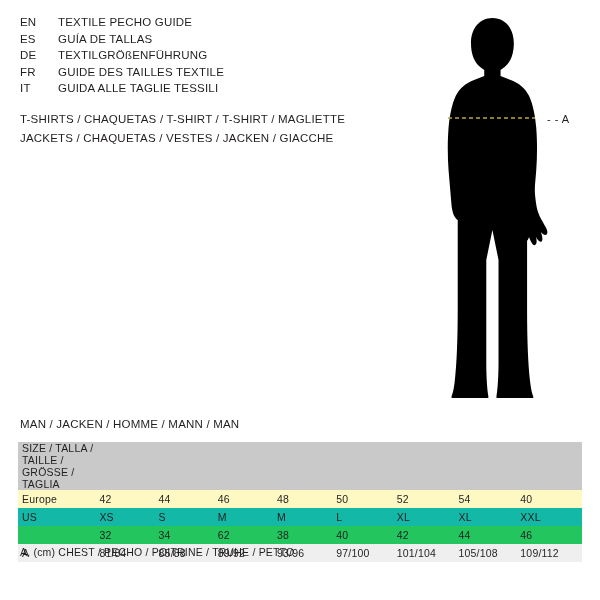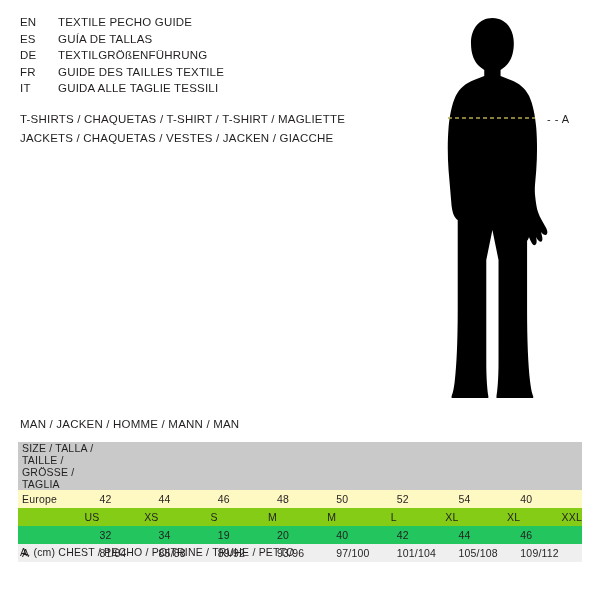--- a/index.html
+++ b/index.html
@@ -97,21 +97,21 @@
     padding: 0;
     height: 18px;
     vertical-align: middle;
   }
   .row-head td {
     background: #c9c9c9;
     font-size: 10.5px;
     height: 17px;
   }
   .row-band-a td { background: #fef9c3; }
-  .row-band-b td { background: #84cc16; text-align: right; }
+  .row-band-b td { background: #14b8a6; }
   .row-band-c td { background: #22c55e; }
   .row-band-d td { background: #efefef; }
 
   .c-label { width: 86px; padding-left: 4px !important; }
   .c-val  { width: 68px; }
 
   .footnote {
     position: absolute;
     left: 20px;
     top: 546px;
@@ -217,22 +217,22 @@
         <td class="c-val">L</td>
         <td class="c-val">XL</td>
         <td class="c-val">XL</td>
         <td class="c-val">XXL</td>
       </tr>
 
       <tr class="row-band-c">
         <td class="c-label"></td>
         <td class="c-val">32</td>
         <td class="c-val">34</td>
-        <td class="c-val">19</td>
-        <td class="c-val">20</td>
+        <td class="c-val">62</td>
+        <td class="c-val">38</td>
         <td class="c-val">40</td>
         <td class="c-val">42</td>
         <td class="c-val">44</td>
         <td class="c-val">46</td>
       </tr>
 
       <tr class="row-band-d">
         <td class="c-label">A</td>
         <td class="c-val">81/84</td>
         <td class="c-val">85/88</td>

